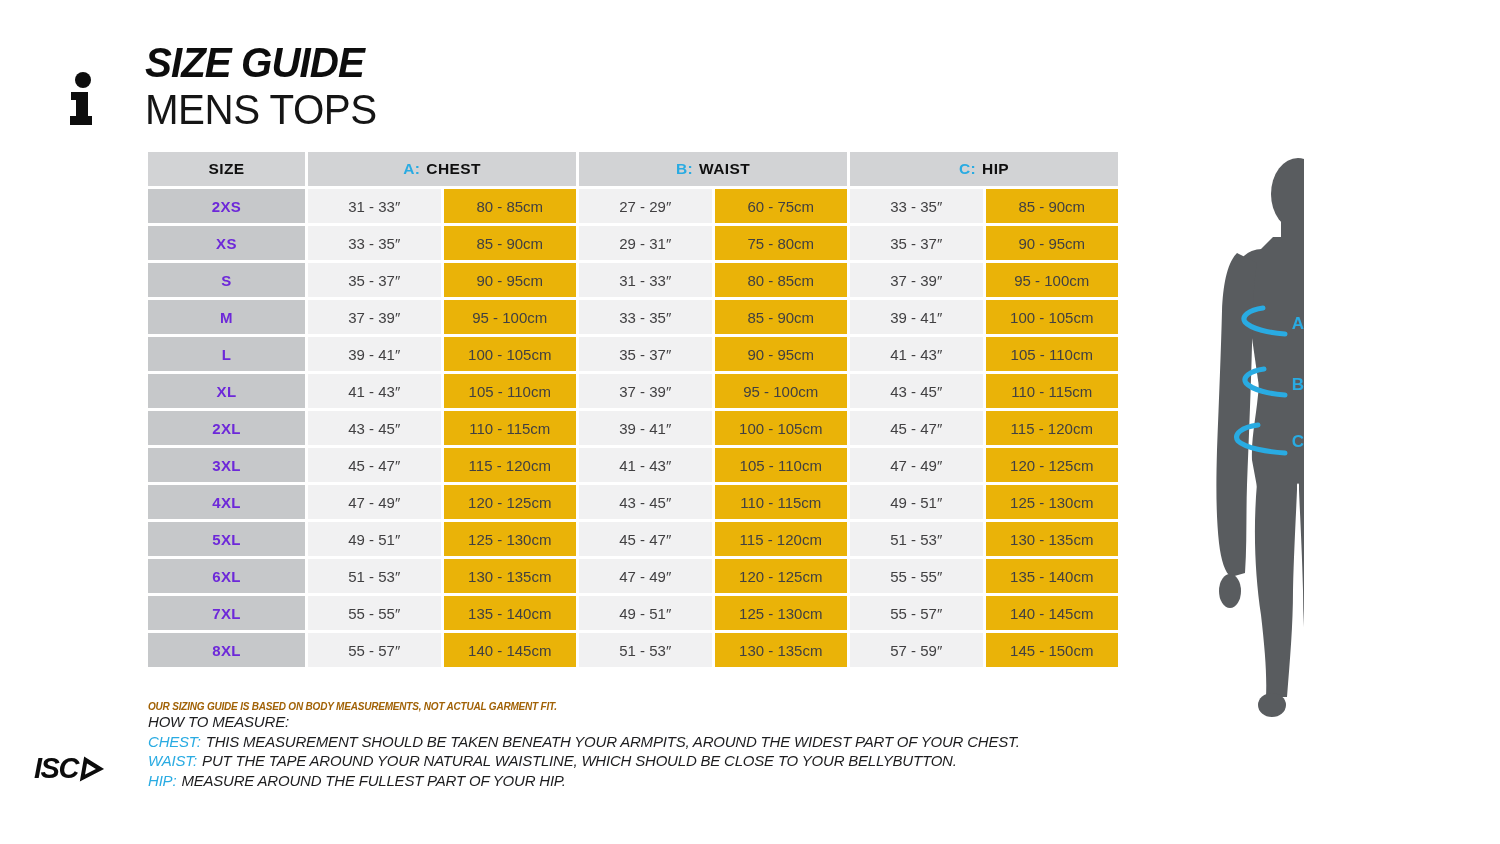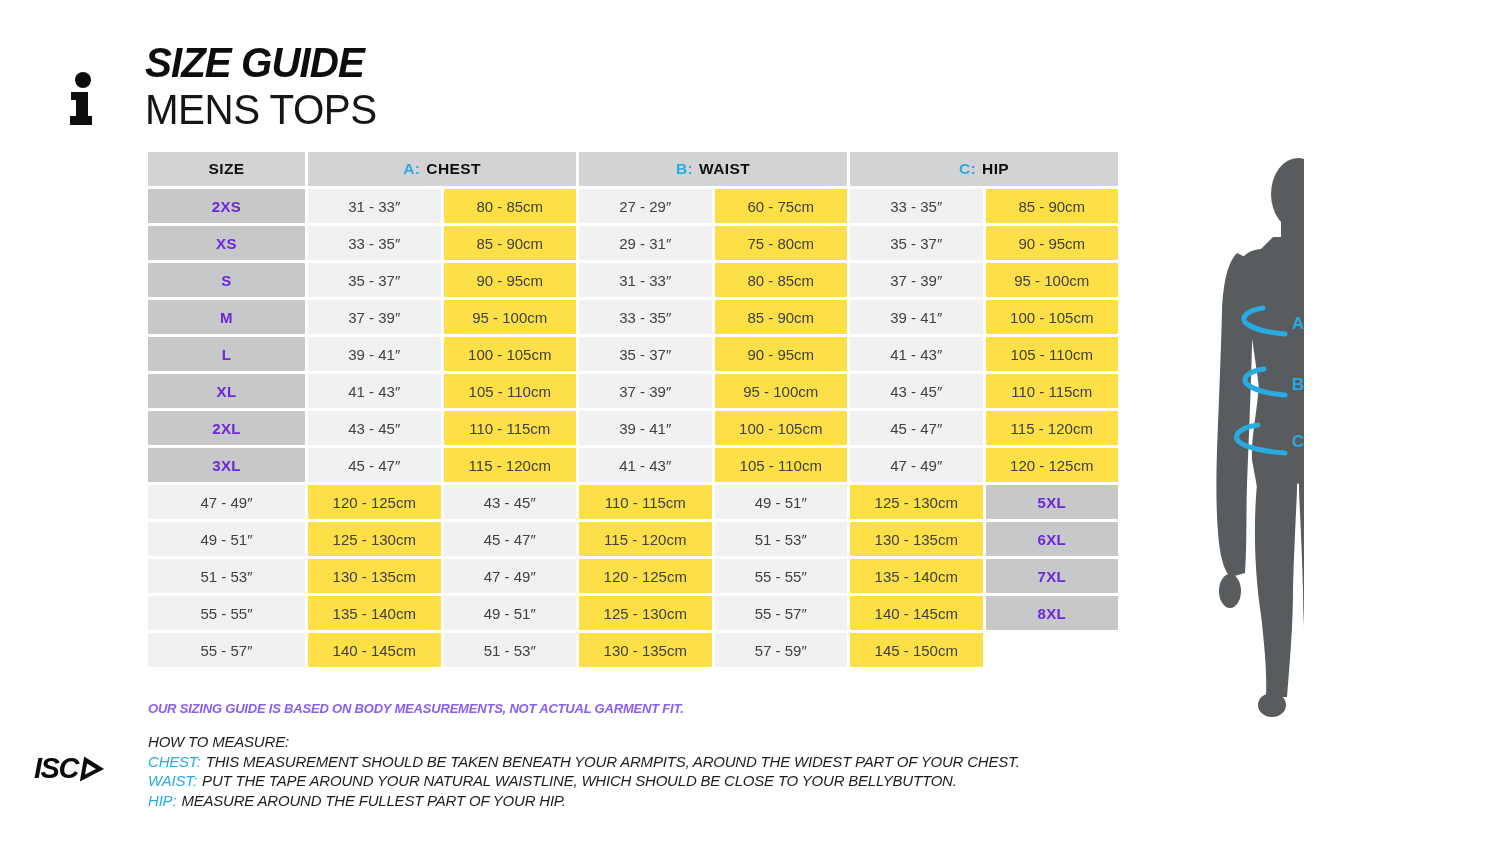--- a/index.html
+++ b/index.html
@@ -44,31 +44,31 @@
     color: #414042;
   }
   .th {
     background: #d2d3d5; color: #0f0f0f; font-weight: 700;
     letter-spacing: 0.4px; font-size: 15.5px;
   }
   .th.group { grid-column: span 2; }
   .th .pfx { margin-right: 6px; }
   .td-size { background: #c6c8ca; font-weight: 700; color: #6d28d9; letter-spacing: 0.4px; }
   .td-in  { background: #f1f1f2; }
-  .td-cm  { background: #fde047; }
+  .td-cm  { background: #eab308; }
 
   
   .figure-wrap { position: absolute; left: 1213px; top: 145px; width: 170px; height: 580px; }
   .band-letter { font-size: 17px; font-weight: 700; font-family: "Liberation Sans", sans-serif; }
 
   
   .footer { position: absolute; left: 148px; top: 701px; width: 920px; font-style: italic; }
   .disclaimer {
-    font-size: 13px; font-weight: 700; color: #8b5cf6;
-    letter-spacing: -0.2px; margin-bottom: 16px; white-space: nowrap;
+    font-size: 10px; font-weight: 700; color: #a16207;
+    letter-spacing: -0.2px; margin-bottom: 0; white-space: nowrap;
   }
   .measure-line {
     font-size: 15px; color: #1d1d1f; line-height: 19.5px;
     letter-spacing: -0.2px; white-space: nowrap;
   }
   .measure-line .lbl { margin-right: 5px; }
 
   
   .logo { position: absolute; left: 34px; top: 752px; display: inline-flex; align-items: center; }
   .logo-text {
@@ -160,20 +160,21 @@
       <div class="cell td-cm">100 - 105cm</div>
       <div class="cell td-in">45 - 47″</div>
       <div class="cell td-cm">115 - 120cm</div>
       <div class="cell td-size">3XL</div>
       <div class="cell td-in">45 - 47″</div>
       <div class="cell td-cm">115 - 120cm</div>
       <div class="cell td-in">41 - 43″</div>
       <div class="cell td-cm">105 - 110cm</div>
       <div class="cell td-in">47 - 49″</div>
       <div class="cell td-cm">120 - 125cm</div>
+      <div class="cell td-size">4XL</div>
       <div class="cell td-in">47 - 49″</div>
       <div class="cell td-cm">120 - 125cm</div>
       <div class="cell td-in">43 - 45″</div>
       <div class="cell td-cm">110 - 115cm</div>
       <div class="cell td-in">49 - 51″</div>
       <div class="cell td-cm">125 - 130cm</div>
       <div class="cell td-size">5XL</div>
       <div class="cell td-in">49 - 51″</div>
       <div class="cell td-cm">125 - 130cm</div>
       <div class="cell td-in">45 - 47″</div>

